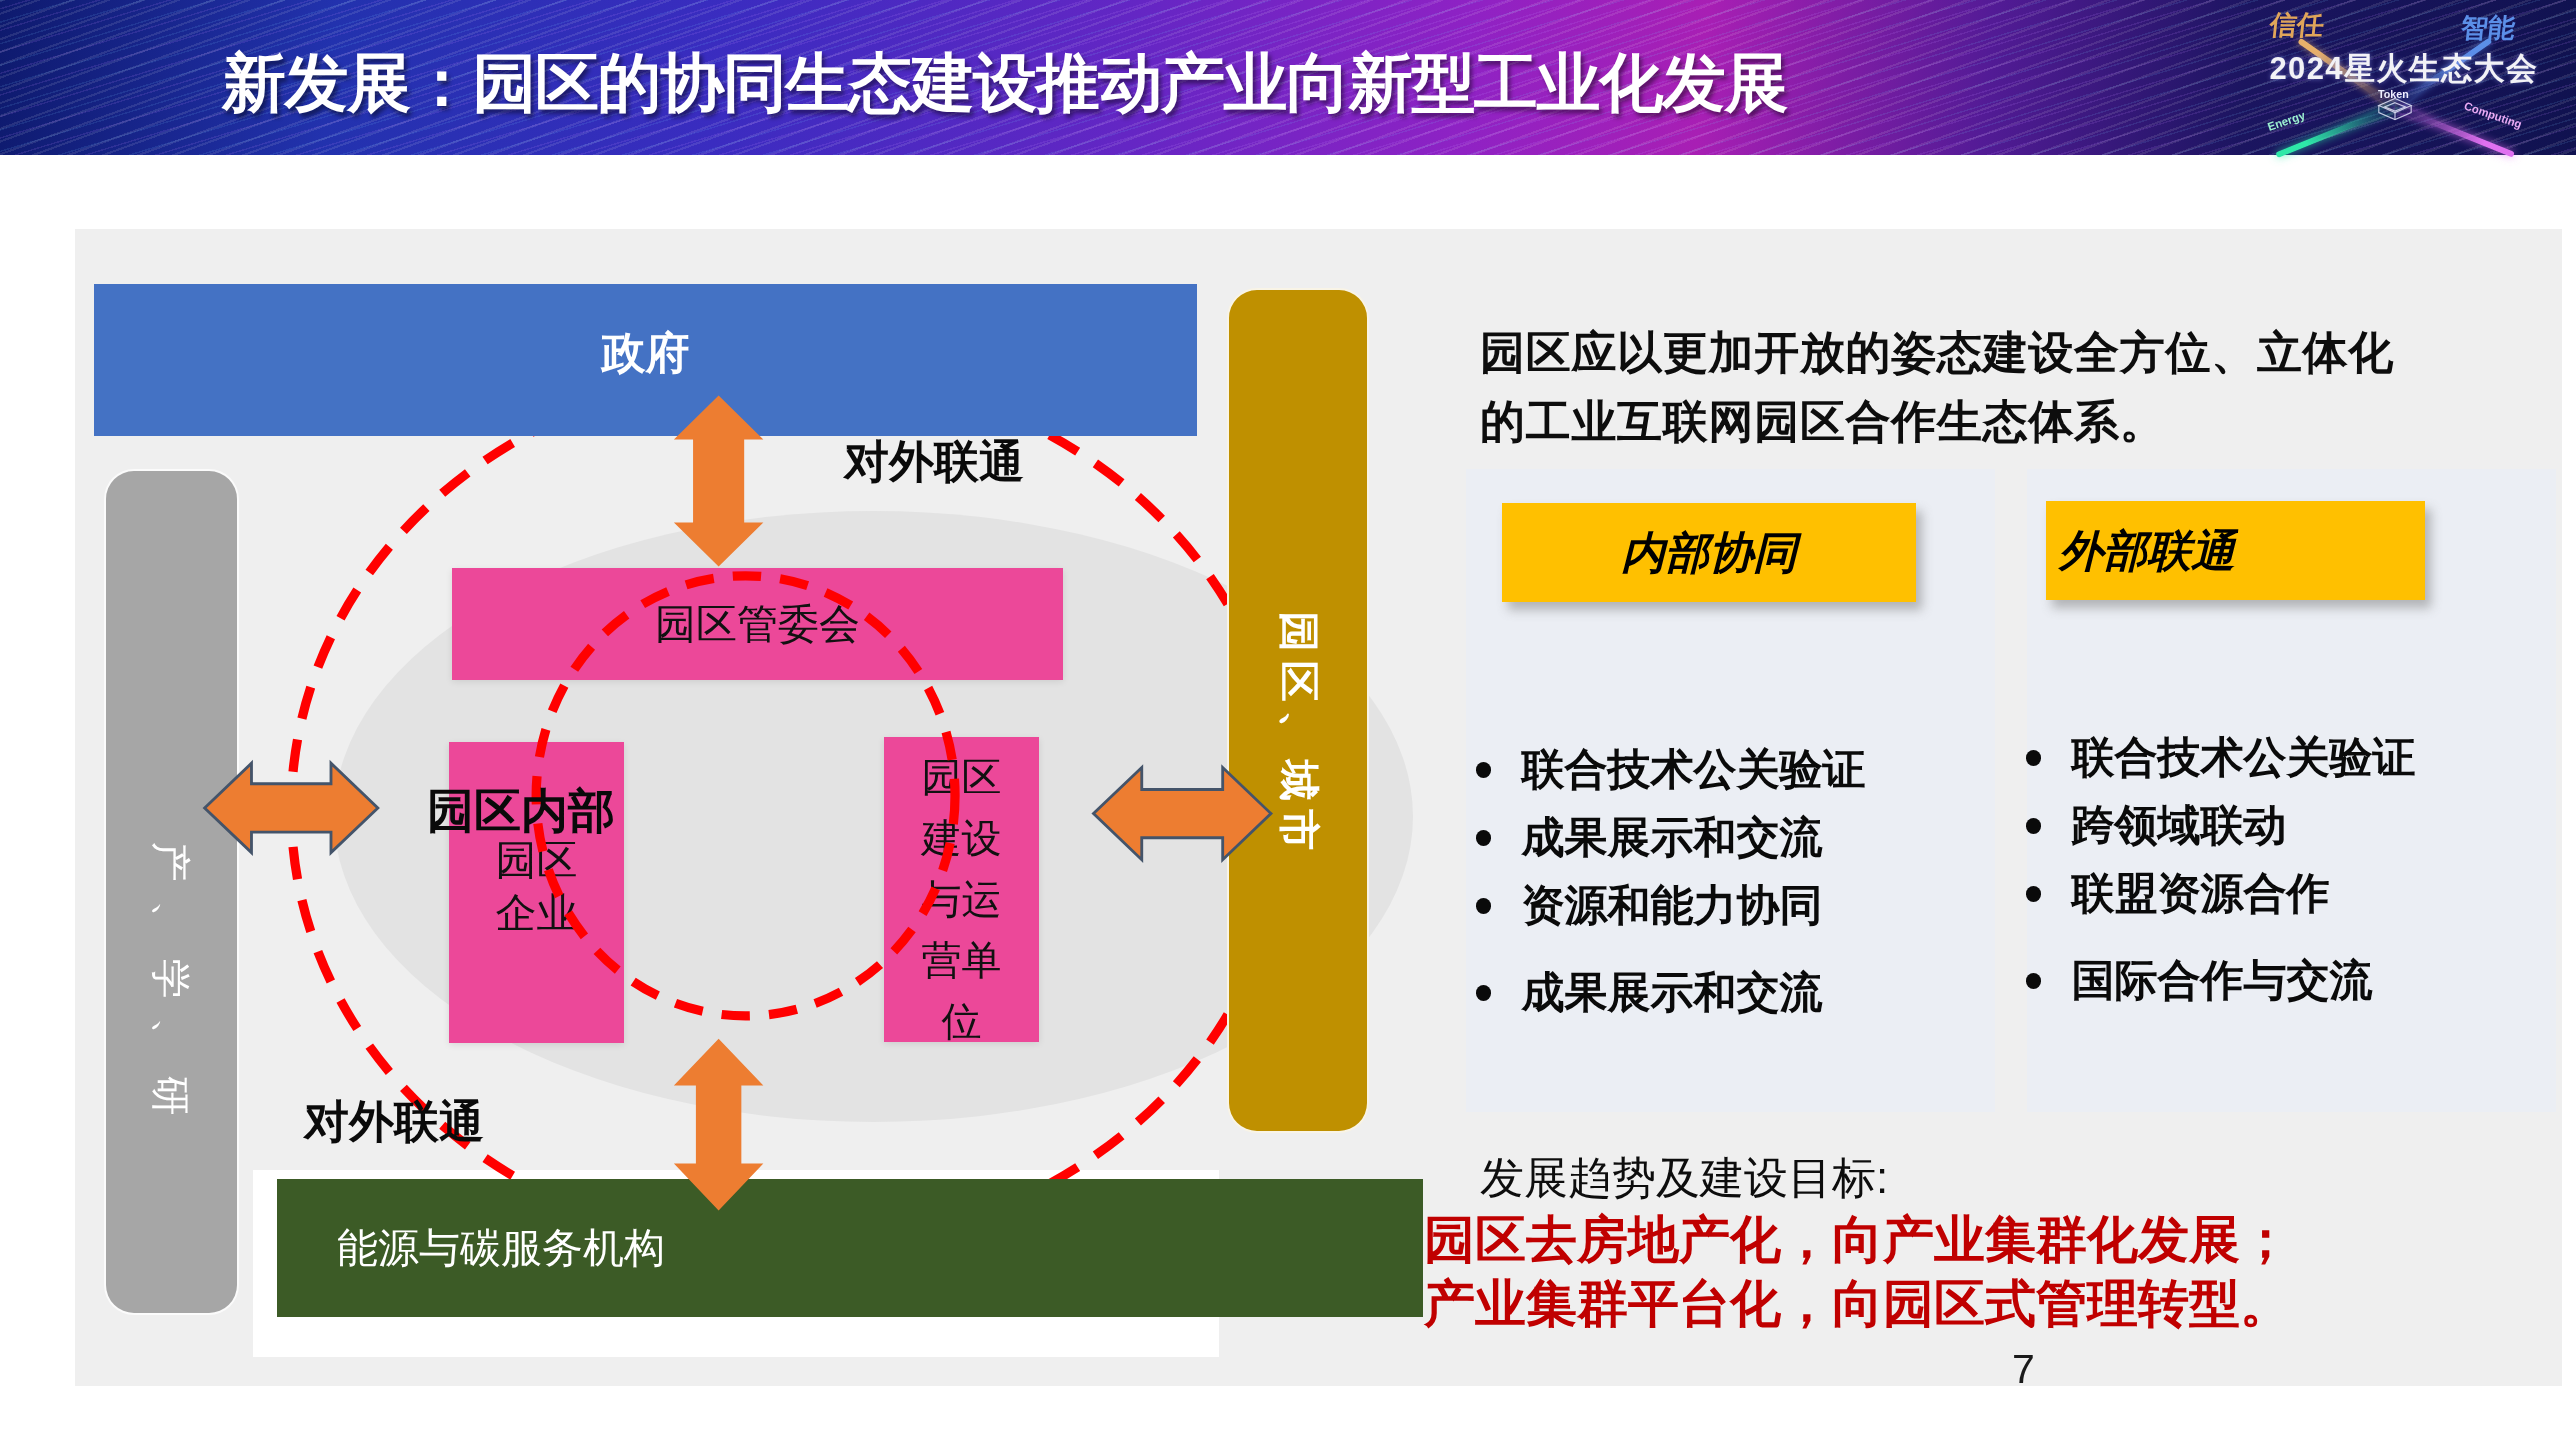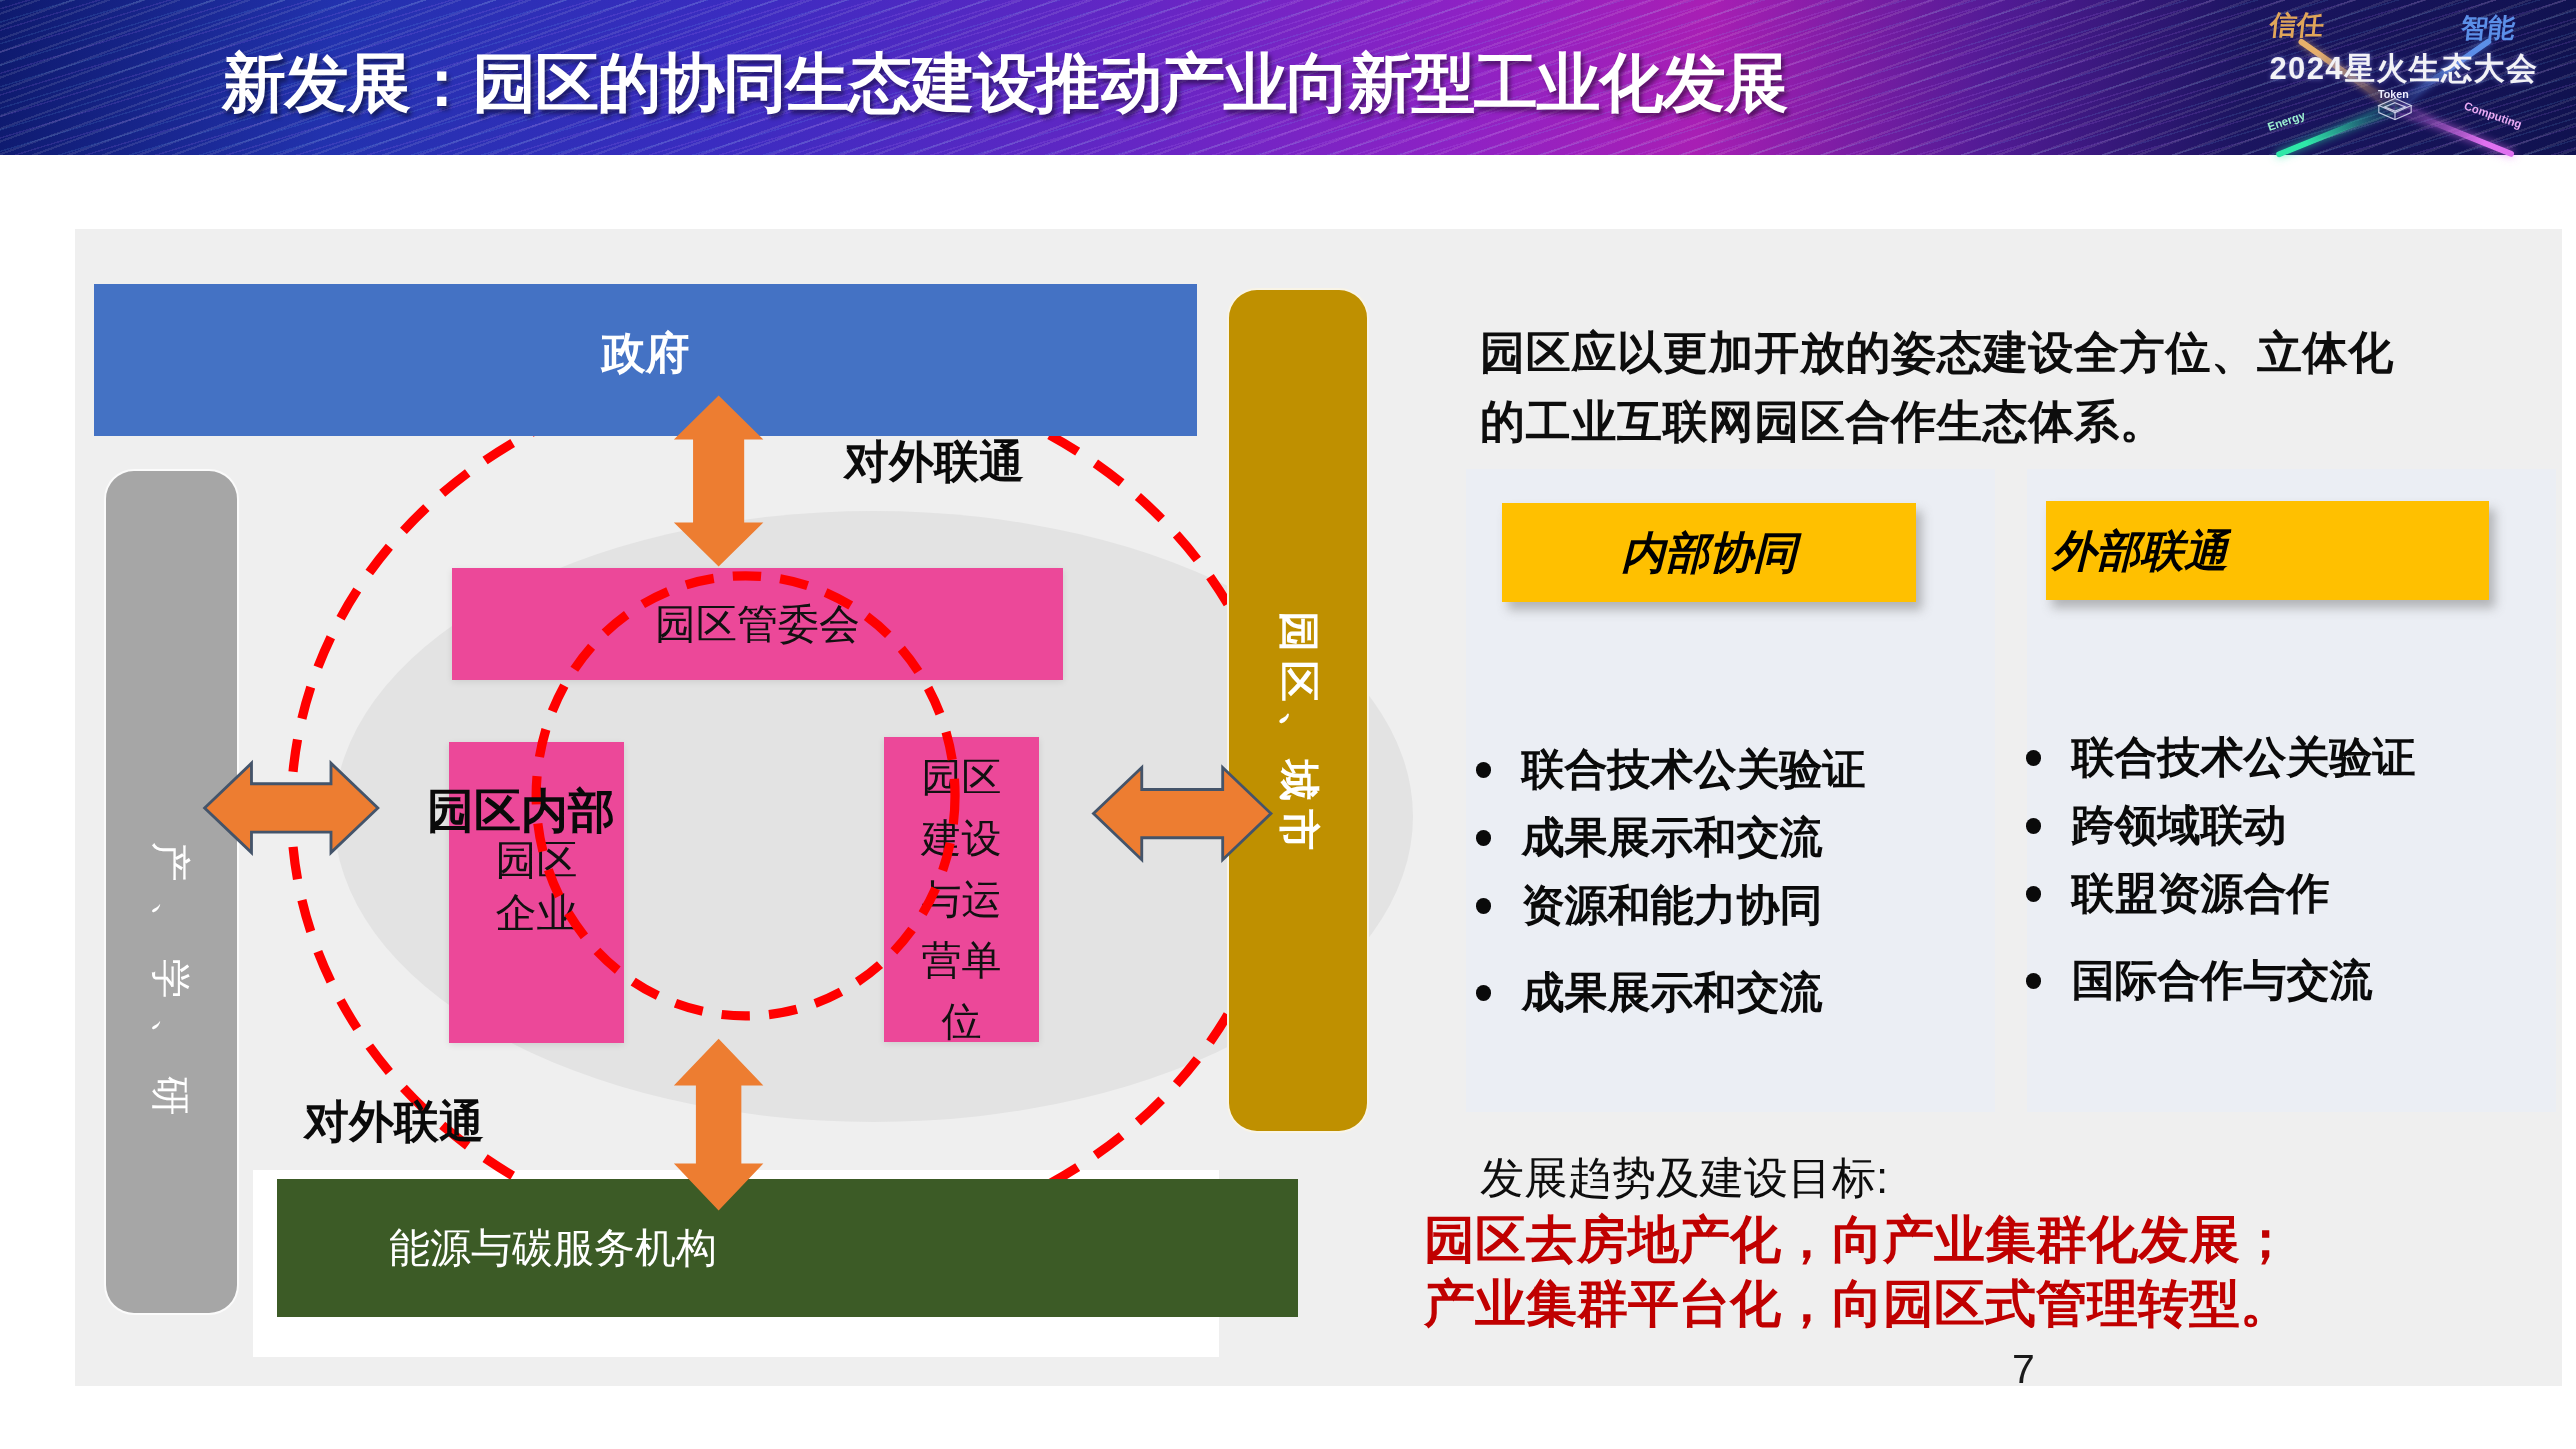--- a/index.html
+++ b/index.html
@@ -31,22 +31,22 @@
 
   
   .panel{left:75px;top:229px;width:2487px;height:1157px;background:#efefef;}
   .big-ellipse{left:334px;top:511px;width:1079px;height:611px;border-radius:50%;background:#e3e3e3;}
 
   
   .bar-gov{left:94px;top:284px;width:1103px;height:152px;background:#4472c4;color:#ffffff;
            font-size:44px;font-weight:bold;text-align:center;line-height:138px;}
   .bar-industry{left:104px;top:469px;width:135px;height:846px;background:#a6a6a6;border:2.1px solid rgba(255,255,255,.95);border-radius:30px;box-sizing:border-box;}
   .bar-city{left:1227px;top:288px;width:142px;height:845px;background:#bf9000;border:2.1px solid rgba(255,255,255,.9);border-radius:30px;box-sizing:border-box;}
-  .bar-energy{left:277px;top:1179px;width:1021px;height:138px;background:#3c5b26;color:#ffffff;
-              font-size:41px;line-height:138px;padding-left:112px;box-sizing:border-box;}
+  .bar-energy{left:277px;top:1179px;width:1146px;height:138px;background:#3c5b26;color:#ffffff;
+              font-size:41px;line-height:138px;padding-left:60px;box-sizing:border-box;}
   .white-backing{left:253px;top:1170px;width:966px;height:187px;background:#ffffff;}
 
   .vtext{white-space:nowrap;color:#ffffff;}
   .vtext-industry{left:170px;top:988px;font-size:40px;letter-spacing:18.5px;transform:translate(-50%,-50%) rotate(90deg);}
   .vtext-city{left:1298px;top:735px;font-size:41px;font-weight:bold;letter-spacing:8.5px;transform:translate(-50%,-50%) rotate(90deg);}
 
   
   .wbox{background:#ec4899;box-shadow:0 2.1px 7px rgba(0,0,0,0.10);color:#111;}
   .box-committee{left:452px;top:568px;width:611px;height:112px;font-size:41px;text-align:center;line-height:112px;}
   .box-enterprise{left:449px;top:742px;width:175px;height:301px;}
@@ -64,21 +64,21 @@
 
   svg.overlay{left:0;top:0;width:2576px;height:1449px;pointer-events:none;}
 
   
   .intro{left:1480px;top:318px;width:955px;font-size:45px;font-weight:bold;color:#0d0d0d;line-height:69px;letter-spacing:0.7px;}
   .colbg{top:469px;width:529px;height:643px;background:#ebeef4;}
   .colbg-left{left:1466px;} .colbg-right{left:2027px;}
   .ybox{top:503px;height:99px;background:#ffc000;color:#000;font-size:44px;font-weight:bold;
         line-height:99px;box-shadow:6.4px 7.8px 10px rgba(110,110,110,0.45);box-sizing:border-box;font-style:italic;}
   .ybox-left{left:1502px;width:414px;text-align:center;}
-  .ybox-right{left:2046px;top:501px;width:443px;text-align:left;padding-left:6px;}
+  .ybox-right{left:2046px;top:501px;width:379px;text-align:left;padding-left:13px;}
   .blist{width:511px;}
   .blist-left{left:1463px;top:736px;}
   .blist-right{left:2013px;top:724px;}
   .bullet-row{display:flex;align-items:center;height:68px;}
   .bullet-row:last-child{margin-top:19px;}
   .bullet-dot{width:15.6px;height:15.6px;border-radius:50%;background:#0a0a0a;margin:0 30px 0 12.8px;flex:0 0 auto;}
   .bullet-text{font-size:43px;font-weight:bold;color:#0a0a0a;white-space:nowrap;}
 
   .goal-label{left:1480px;top:1149px;font-size:44px;color:#0d0d0d;white-space:nowrap;}
   .goal-red1{left:1424px;top:1206px;font-size:51px;font-weight:bold;color:#c00000;white-space:nowrap;}

